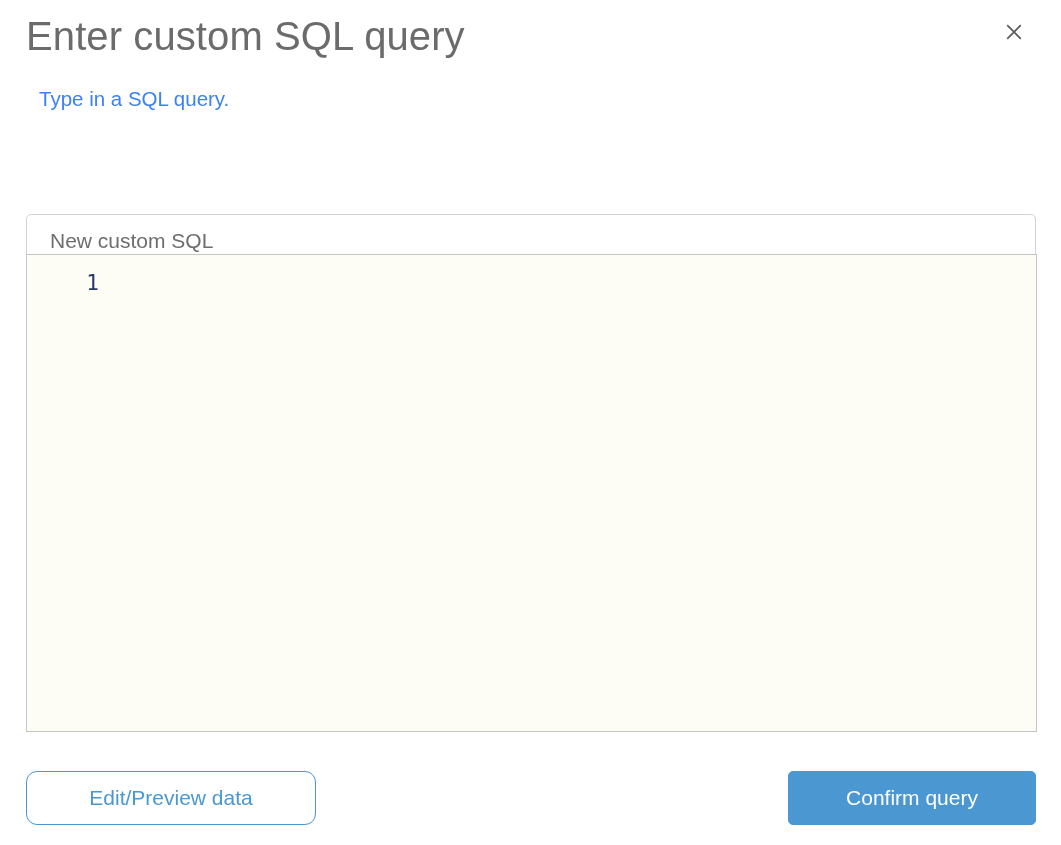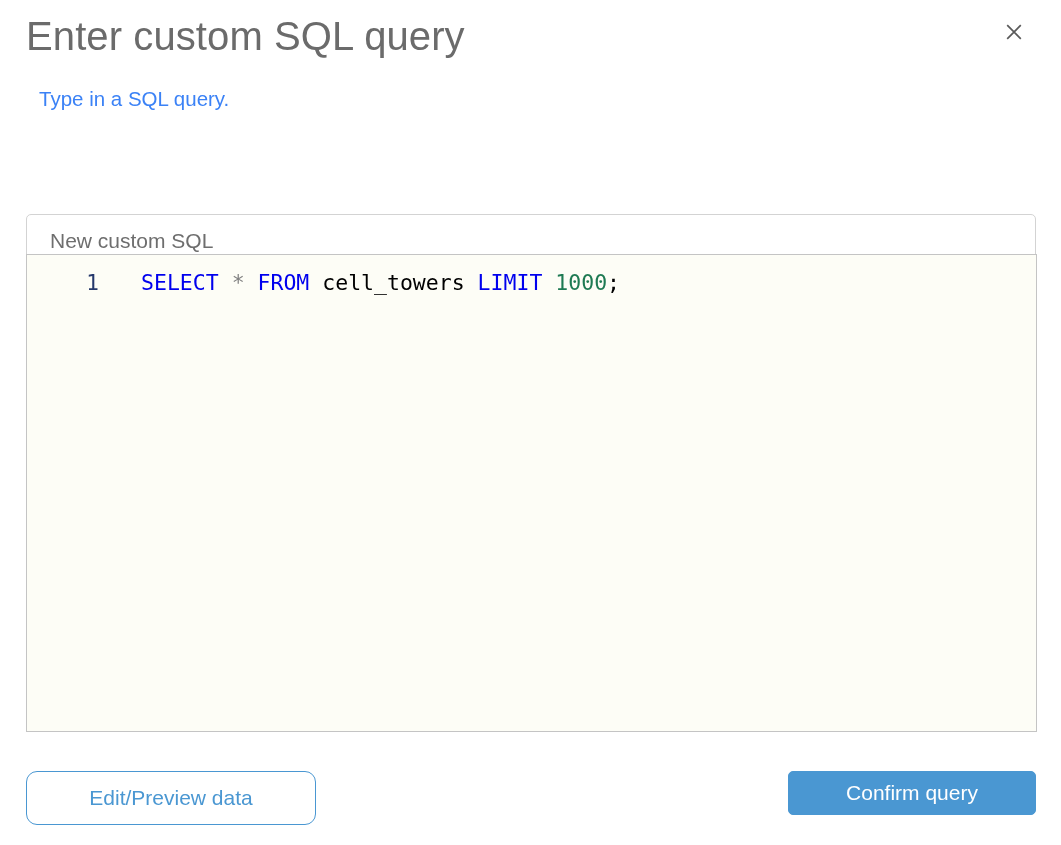--- a/index.html
+++ b/index.html
@@ -145,21 +145,21 @@
     font-weight: 400;
     cursor: pointer;
     padding: 12px;
   }
 
   #confirm-query-button {
     position: absolute;
     left: 788px;
     top: 771px;
     width: 248px;
-    height: 44px;
+    height: 54px;
     box-sizing: border-box;
     border: 1px solid #4a97d2;
     border-radius: 5px;
     background: #4a97d2;
     color: #ffffff;
     font-family: "Liberation Sans", sans-serif;
     font-size: 21px;
     font-weight: 400;
     cursor: pointer;
     padding: 0;
@@ -176,19 +176,18 @@
   </svg>
 </button>
 
 <div id="dialog-subtitle">Type in a SQL query.</div>
 
 <input id="query-name-input" type="text" placeholder="New custom SQL" style="">
 
 <div id="sql-editor">
   <div class="code-line">
     <span class="line-number">1</span>
-    <span class="code-content" id="code-line-0"><span class="tok-keyword">SELECT</span><span> </span><span class="tok-operator">*</span><span> </span><span class="tok-keyword">FROM</span><span> </span><span class="tok-ident">cell_towers</span><span> </span><span class="tok-keyword">LIMIT</span><span> </span><span class="tok-number">1000</span><span class="tok-punct">;</span></span>
   </div>
 </div>
 
 <button id="edit-preview-button">Edit/Preview data</button>
 
 <button id="confirm-query-button">Confirm query</button>
 
 </body></html>

